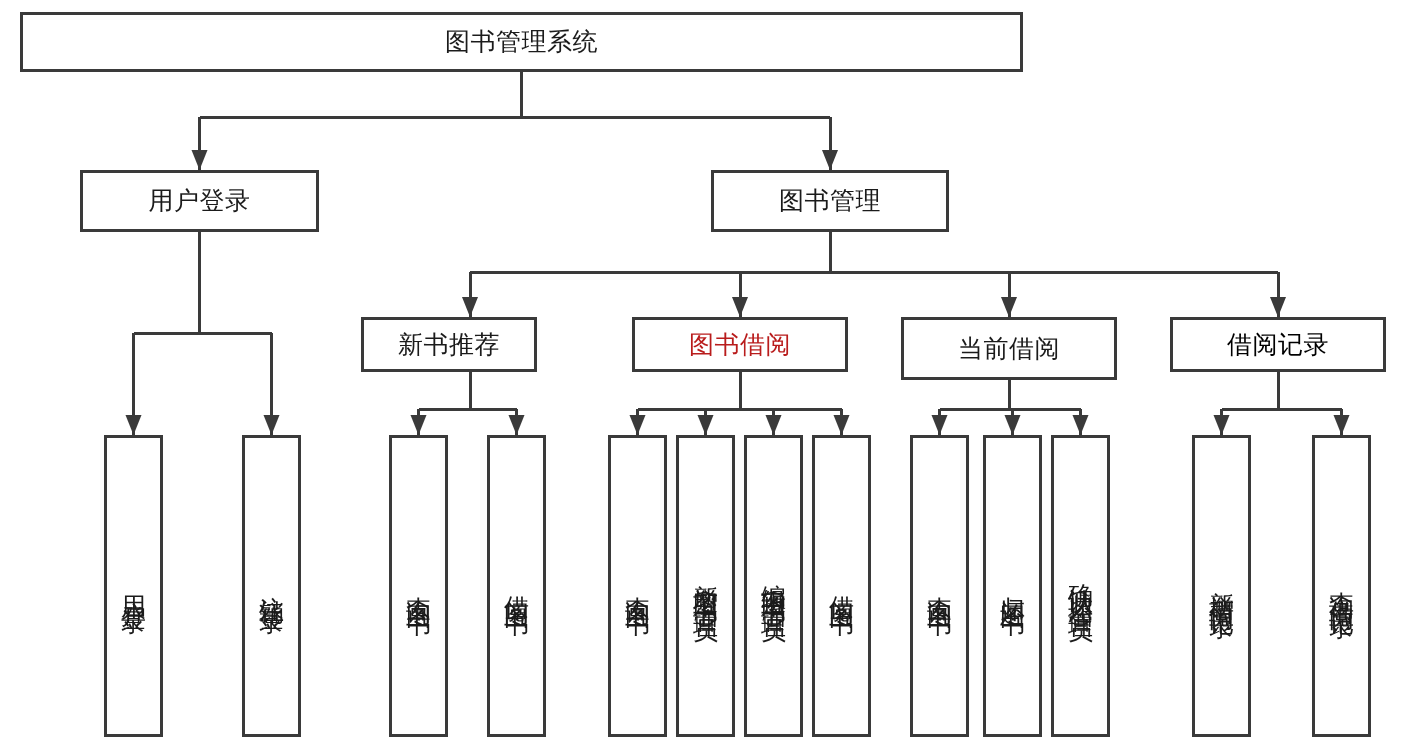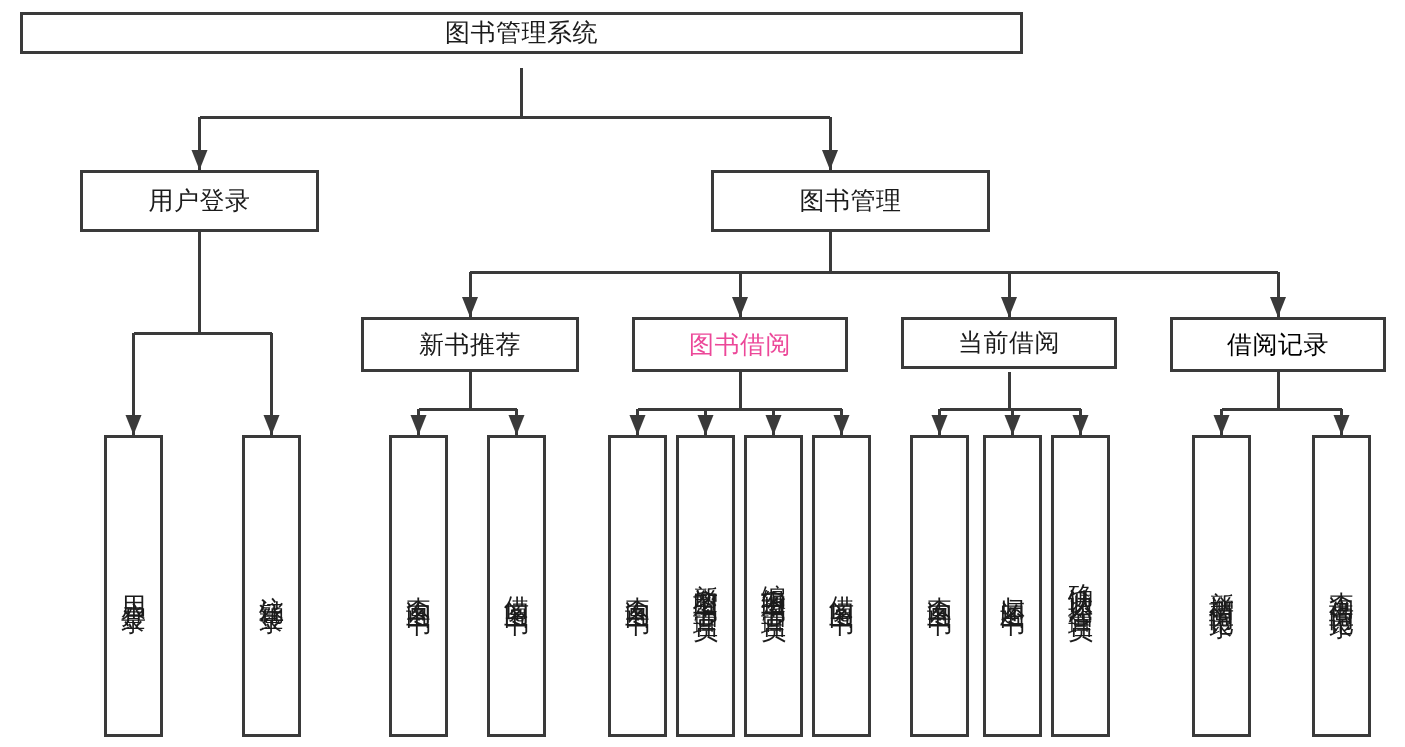--- a/index.html
+++ b/index.html
@@ -126,36 +126,36 @@
       <polygon points="1072.5,415 1088.5,415 1080.5,435" fill="#3a3a3a"></polygon>
       <line x1="1278" y1="372" x2="1278" y2="409" stroke="#3a3a3a" stroke-width="3" shape-rendering="crispEdges"></line>
       <line x1="1221.5" y1="409" x2="1341.5" y2="409" stroke="#3a3a3a" stroke-width="3" shape-rendering="crispEdges"></line>
       <line x1="1221.5" y1="409" x2="1221.5" y2="435" stroke="#3a3a3a" stroke-width="3" shape-rendering="crispEdges"></line>
       <polygon points="1213.5,415 1229.5,415 1221.5,435" fill="#3a3a3a"></polygon>
       <line x1="1341.5" y1="409" x2="1341.5" y2="435" stroke="#3a3a3a" stroke-width="3" shape-rendering="crispEdges"></line>
       <polygon points="1333.5,415 1349.5,415 1341.5,435" fill="#3a3a3a"></polygon>
     </svg>
 
   <div id="nodes">
-      <div class="node horiz" style="left: 20px; top: 12px; width: 1003px; height: 42px; border-color: rgb(58, 58, 58); background: rgb(255, 255, 255); color: rgb(27, 27, 27);">
+      <div class="node horiz" style="left: 20px; top: 12px; width: 1003px; height: 60px; border-color: rgb(58, 58, 58); background: rgb(255, 255, 255); color: rgb(27, 27, 27);">
         <span class="node-label">图书管理系统</span>
       </div>
       <div class="node horiz" style="left: 80px; top: 170px; width: 239px; height: 62px; border-color: rgb(58, 58, 58); background: rgb(255, 255, 255); color: rgb(27, 27, 27);">
         <span class="node-label">用户登录</span>
       </div>
-      <div class="node horiz" style="left: 711px; top: 170px; width: 279px; height: 62px; border-color: rgb(58, 58, 58); background: rgb(255, 255, 255); color: rgb(27, 27, 27);">
+      <div class="node horiz" style="left: 711px; top: 170px; width: 238px; height: 62px; border-color: rgb(58, 58, 58); background: rgb(255, 255, 255); color: rgb(27, 27, 27);">
         <span class="node-label">图书管理</span>
       </div>
-      <div class="node horiz" style="left: 361px; top: 317px; width: 218px; height: 55px; border-color: rgb(58, 58, 58); background: rgb(255, 255, 255); color: rgb(27, 27, 27);">
+      <div class="node horiz" style="left: 361px; top: 317px; width: 176px; height: 55px; border-color: rgb(58, 58, 58); background: rgb(255, 255, 255); color: rgb(27, 27, 27);">
         <span class="node-label">新书推荐</span>
       </div>
-      <div class="node horiz" style="left: 632px; top: 317px; width: 216px; height: 55px; border-color: rgb(58, 58, 58); background: rgb(255, 255, 255); color: #ec4899;">
+      <div class="node horiz" style="left: 632px; top: 317px; width: 216px; height: 55px; border-color: rgb(58, 58, 58); background: rgb(255, 255, 255); color: #b91c1c;">
         <span class="node-label">图书借阅</span>
       </div>
-      <div class="node horiz" style="left: 901px; top: 317px; width: 216px; height: 52px; border-color: rgb(58, 58, 58); background: rgb(255, 255, 255); color: rgb(27, 27, 27);">
+      <div class="node horiz" style="left: 901px; top: 317px; width: 216px; height: 63px; border-color: rgb(58, 58, 58); background: rgb(255, 255, 255); color: rgb(27, 27, 27);">
         <span class="node-label">当前借阅</span>
       </div>
       <div class="node horiz" style="left: 1170px; top: 317px; width: 216px; height: 55px; border-color: rgb(58, 58, 58); background: rgb(255, 255, 255); color: #000000;">
         <span class="node-label">借阅记录</span>
       </div>
       <div class="node vert" style="left: 104px; top: 435px; width: 59px; height: 302px; border-color: rgb(58, 58, 58); background: rgb(255, 255, 255); color: rgb(27, 27, 27);">
         <span class="node-label">用户登录</span>
       </div>
       <div class="node vert" style="left: 242px; top: 435px; width: 59px; height: 302px; border-color: rgb(58, 58, 58); background: rgb(255, 255, 255); color: rgb(27, 27, 27);">
         <span class="node-label">注销登录</span>

